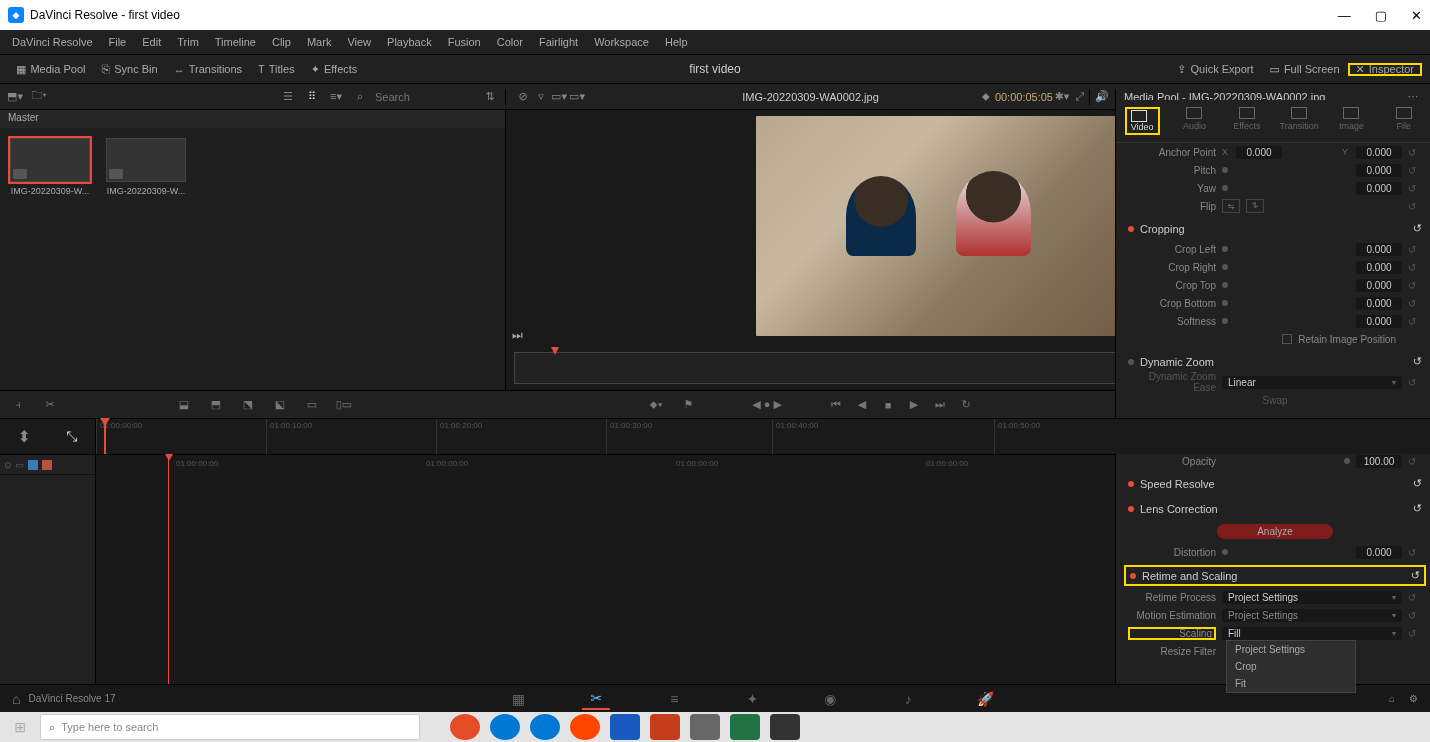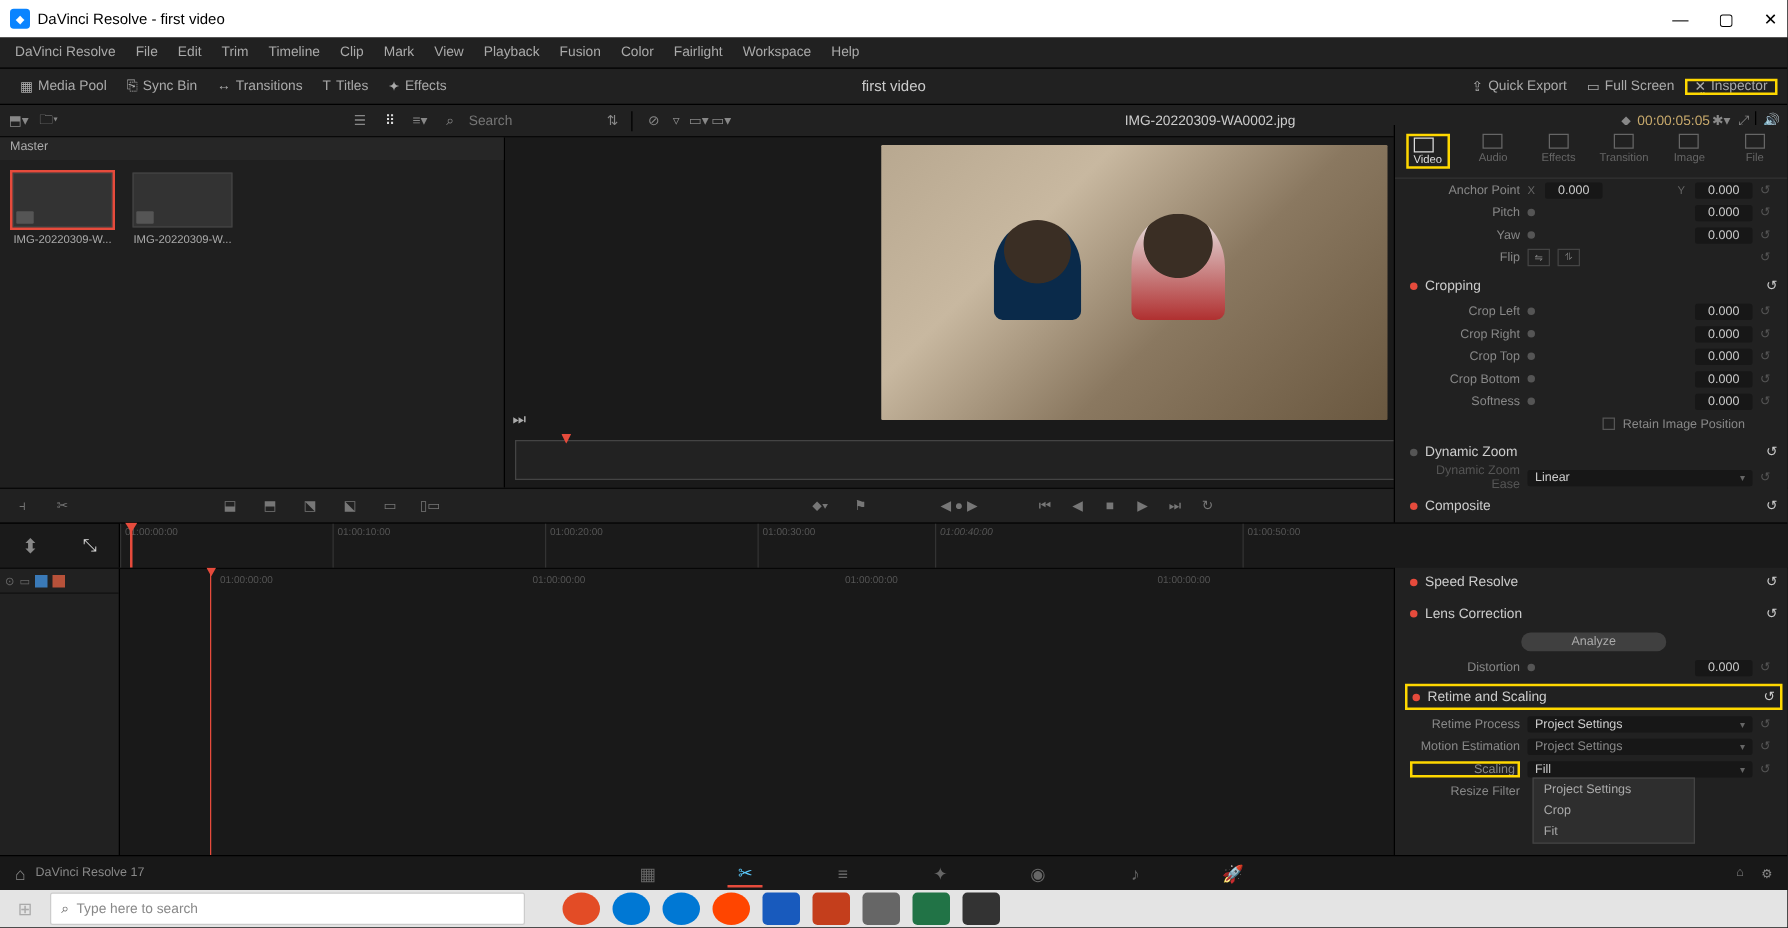--- a/index.html
+++ b/index.html
@@ -26,21 +26,21 @@
 .secbar { height: 26px; background: #212121; border-bottom: 1px solid #000; display: flex; align-items: center; font-size: 11px; color: #888; }
 .secbar .left { display: flex; align-items: center; gap: 6px; padding: 0 6px; width: 506px; border-right: 1px solid #000; }
 .secbar .mid { flex: 1; display: flex; align-items: center; padding: 0 8px; position: relative; }
 .secbar .right { display: flex; align-items: center; padding: 0 8px; gap: 8px; width: 315px; border-left: 1px solid #000; }
 .secbar .icn { width: 18px; height: 16px; display: inline-flex; align-items: center; justify-content: center; cursor: pointer; }
 .search-input { background: transparent; border: none; color: #aaa; font-size: 11px; width: 100px; outline: none; }
 .tc { color: #c7a96c; }
 
 
 .main-area { display: flex; height: 280px; }
-.media-pool { width: 404px; background: #1f1f1f; border-right: 1px solid #000; }
+.media-pool { width: 506px; background: #1f1f1f; border-right: 1px solid #000; }
 .media-pool .header { height: 18px; padding: 2px 8px; font-size: 10px; color: #aaa; background: #262626; }
 .media-pool .thumbs { display: flex; gap: 16px; padding: 10px; }
 .thumb { width: 80px; font-size: 9px; color: #aaa; text-align: center; cursor: pointer; }
 .thumb .img { width: 80px; height: 44px; background: #333; border: 1px solid #444; margin-bottom: 4px; position: relative; }
 .thumb.selected .img { outline: 2px solid #e64b3c; }
 .thumb .img .corner { position: absolute; bottom: 2px; left: 2px; width: 14px; height: 10px; background: #555; border-radius: 1px; }
 
 .viewer { flex: 1; background: #1a1a1a; position: relative; display: flex; flex-direction: column; align-items: center; }
 .viewer .img-preview { width: 405px; height: 220px; margin-top: 6px; background: linear-gradient(135deg, #b8a890 0%, #c8b8a0 30%, #8a7860 60%, #6a5840 100%); position: relative; border-radius: 1px; }
 .person-a { position: absolute; left: 90px; top: 60px; width: 70px; height: 80px; background: radial-gradient(circle at 50% 30%, #3a2e24 40%, transparent 41%), linear-gradient(#0a2a4a, #0a2a4a); border-radius: 50% 50% 10% 10%; }
@@ -64,21 +64,21 @@
 .prop-row .slider { flex: 1; }
 .prop-row .reset { width: 14px; color: #555; cursor: pointer; }
 .prop-row .dot { width: 6px; height: 6px; border-radius: 50%; background: #555; }
 .section-head { display: flex; align-items: center; gap: 6px; font-size: 11px; color: #ccc; padding: 5px 0; margin-top: 2px; }
 .section-head .dot { width: 6px; height: 6px; border-radius: 50%; background: #e64b3c; }
 .section-head.off .dot { background: #555; }
 .select-box { flex: 1; background: #171717; color: #ccc; padding: 1px 6px; display: flex; justify-content: space-between; align-items: center; border-radius: 2px; font-size: 10px; cursor: pointer; }
 .select-box .chev { font-size: 8px; color: #666; }
 .checkbox-row { display: flex; align-items: center; justify-content: flex-end; gap: 6px; font-size: 10px; color: #888; height: 18px; }
 .ck { width: 10px; height: 10px; border: 1px solid #555; }
-.btn-analyze { background: #404040; color: #aaa; padding: 2px 40px; border-radius: 10px; font-size: 10px; border: none; margin: 4px auto; display: block; cursor: pointer; }
+.btn-analyze { background: #7f1d1d; color: #aaa; padding: 2px 40px; border-radius: 10px; font-size: 10px; border: none; margin: 4px auto; display: block; cursor: pointer; }
 
 
 .dropdown { position: absolute; background: #2e2e2e; border: 1px solid #444; font-size: 10px; color: #aaa; z-index: 100; width: 130px; }
 .dropdown div { padding: 3px 8px; cursor: pointer; }
 
 
 .tl-toolbar { height: 28px; background: #212121; border-top: 1px solid #000; display: flex; align-items: center; padding: 0 8px; gap: 12px; font-size: 11px; color: #777; }
 .tl-toolbar .spacer { flex: 1; }
 .tl-toolbar .icon { width: 20px; height: 18px; display: inline-flex; align-items: center; justify-content: center; cursor: pointer; }
 .playback { display: flex; gap: 6px; align-items: center; }
@@ -205,20 +205,24 @@
     <span class="icn">▿</span>
     <span class="icn">▭▾</span>
     <span class="icn">▭▾</span>
     <span style="position:absolute;left:50%;transform:translateX(-50%);color:#ccc">IMG-20220309-WA0002.jpg</span>
     <span style="margin-left:auto" class="icn">⬥</span>
     <span class="tc">00:00:05:05</span>
     <span class="icn">✱▾</span>
     <span class="icn">⤢</span>
     <span class="icn" style="border-left:1px solid #000;padding-left:8px">🔊</span>
   </div>
+  <div class="right">
+    <span style="color:#ccc">Media Pool - IMG-20220309-WA0002.jpg</span>
+    <span style="margin-left:auto" class="icn">⋯</span>
+  </div>
 </div>
 
 <div class="main-area">
   <div class="media-pool">
     <div class="header">Master</div>
     <div class="thumbs" id="thumbs">
         <div class="thumb selected">
           <div class="img">
             <div class="corner"></div>
           </div>
@@ -369,20 +373,23 @@
         <span>Dynamic Zoom</span>
         <span style="margin-left:auto" class="reset">↺</span>
       </div>
     <div class="prop-row">
         <span class="label" style="color:#555">Dynamic Zoom Ease</span>
         <div class="select-box">
           <span>Linear</span>
           <span class="chev">▾</span>
         </div>
         <span class="reset">↺</span>
+      </div>
+    <div class="prop-row" style="justify-content:center;color:#555">
+        <span>Swap</span>
       </div>
 
     <div class="section-head">
         <span class="dot"></span>
         <span>Composite</span>
         <span style="margin-left:auto" class="reset">↺</span>
       </div>
     <div class="prop-row">
         <span class="label">Composite Mode</span>
         <div class="select-box">
@@ -492,21 +499,21 @@
   <div class="tools">
     <span style="color:#888">⬍</span>
     <span style="color:#ddd;font-size:14px">⤡</span>
   </div>
   <div class="ruler">
     <div class="ticks" id="ruler-ticks">
         <div class="tick" style="left: 0px;">01:00:00:00</div>
         <div class="tick" style="left: 170px;">01:00:10:00</div>
         <div class="tick" style="left: 340px;">01:00:20:00</div>
         <div class="tick" style="left: 510px;">01:00:30:00</div>
-        <div class="tick" style="left: 652px; font-style: italic;">01:00:40:00</div>
+        <div class="tick" style="left: 676px;">01:00:40:00</div>
         <div class="tick" style="left: 850px; margin-left: 48px;">01:00:50:00</div>
       </div>
     <div class="playhead"></div>
   </div>
 </div>
 
 <div class="tracks">
   <div class="headers">
     <div class="row">
         <span>⊙</span>

